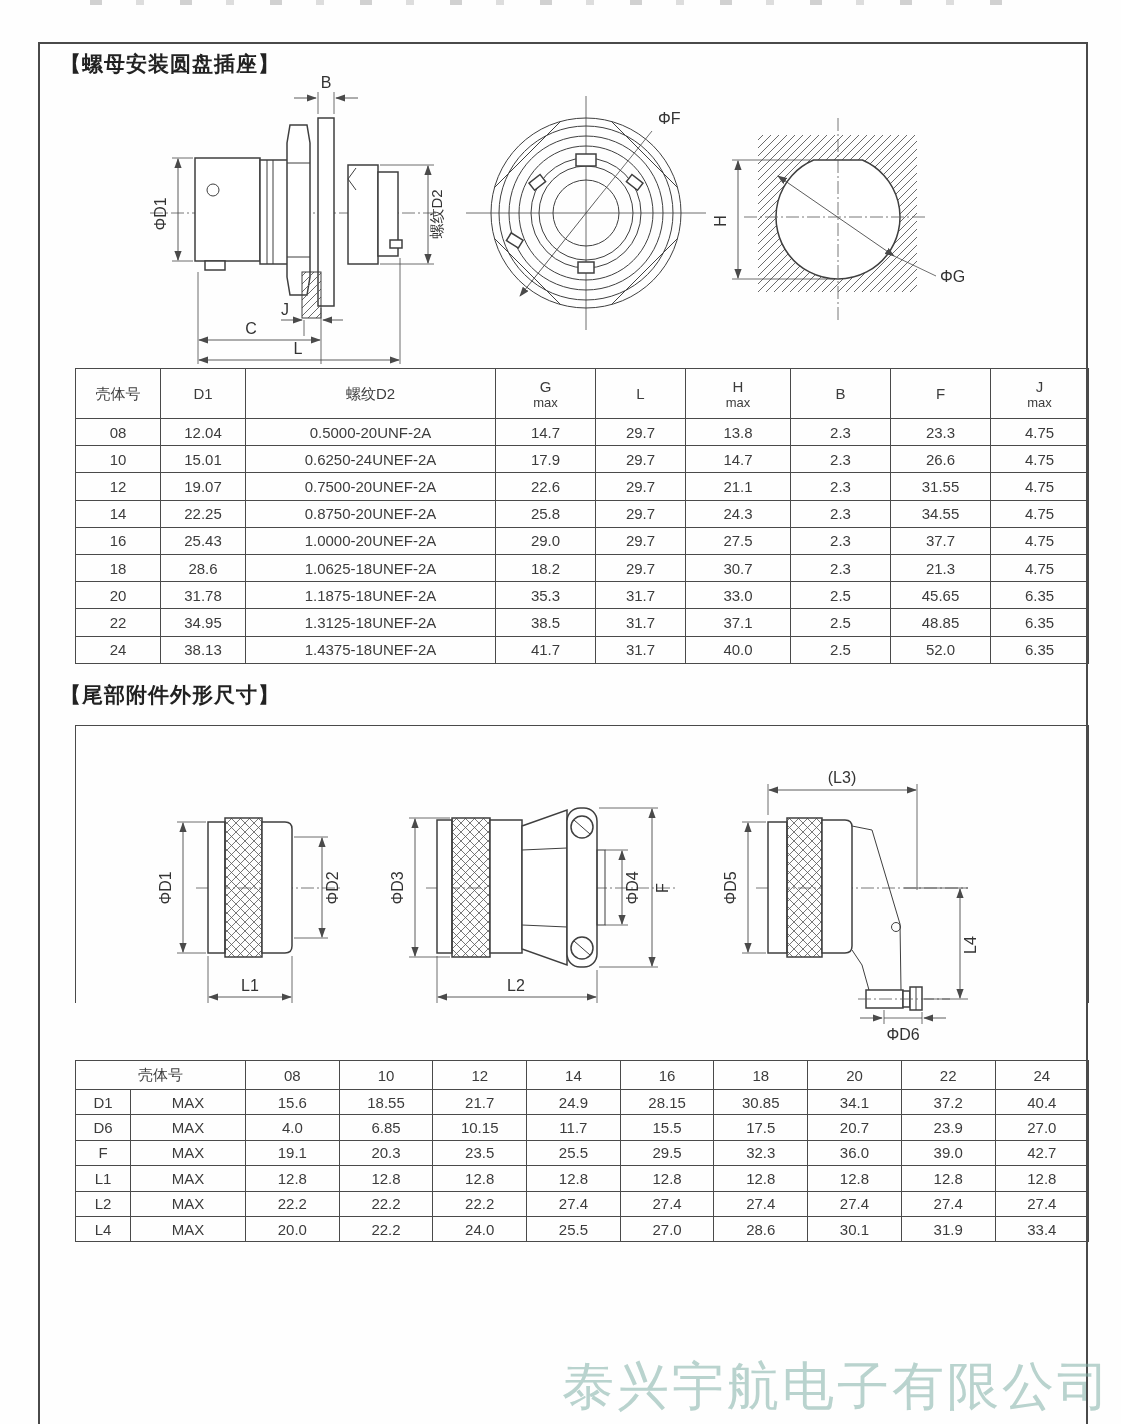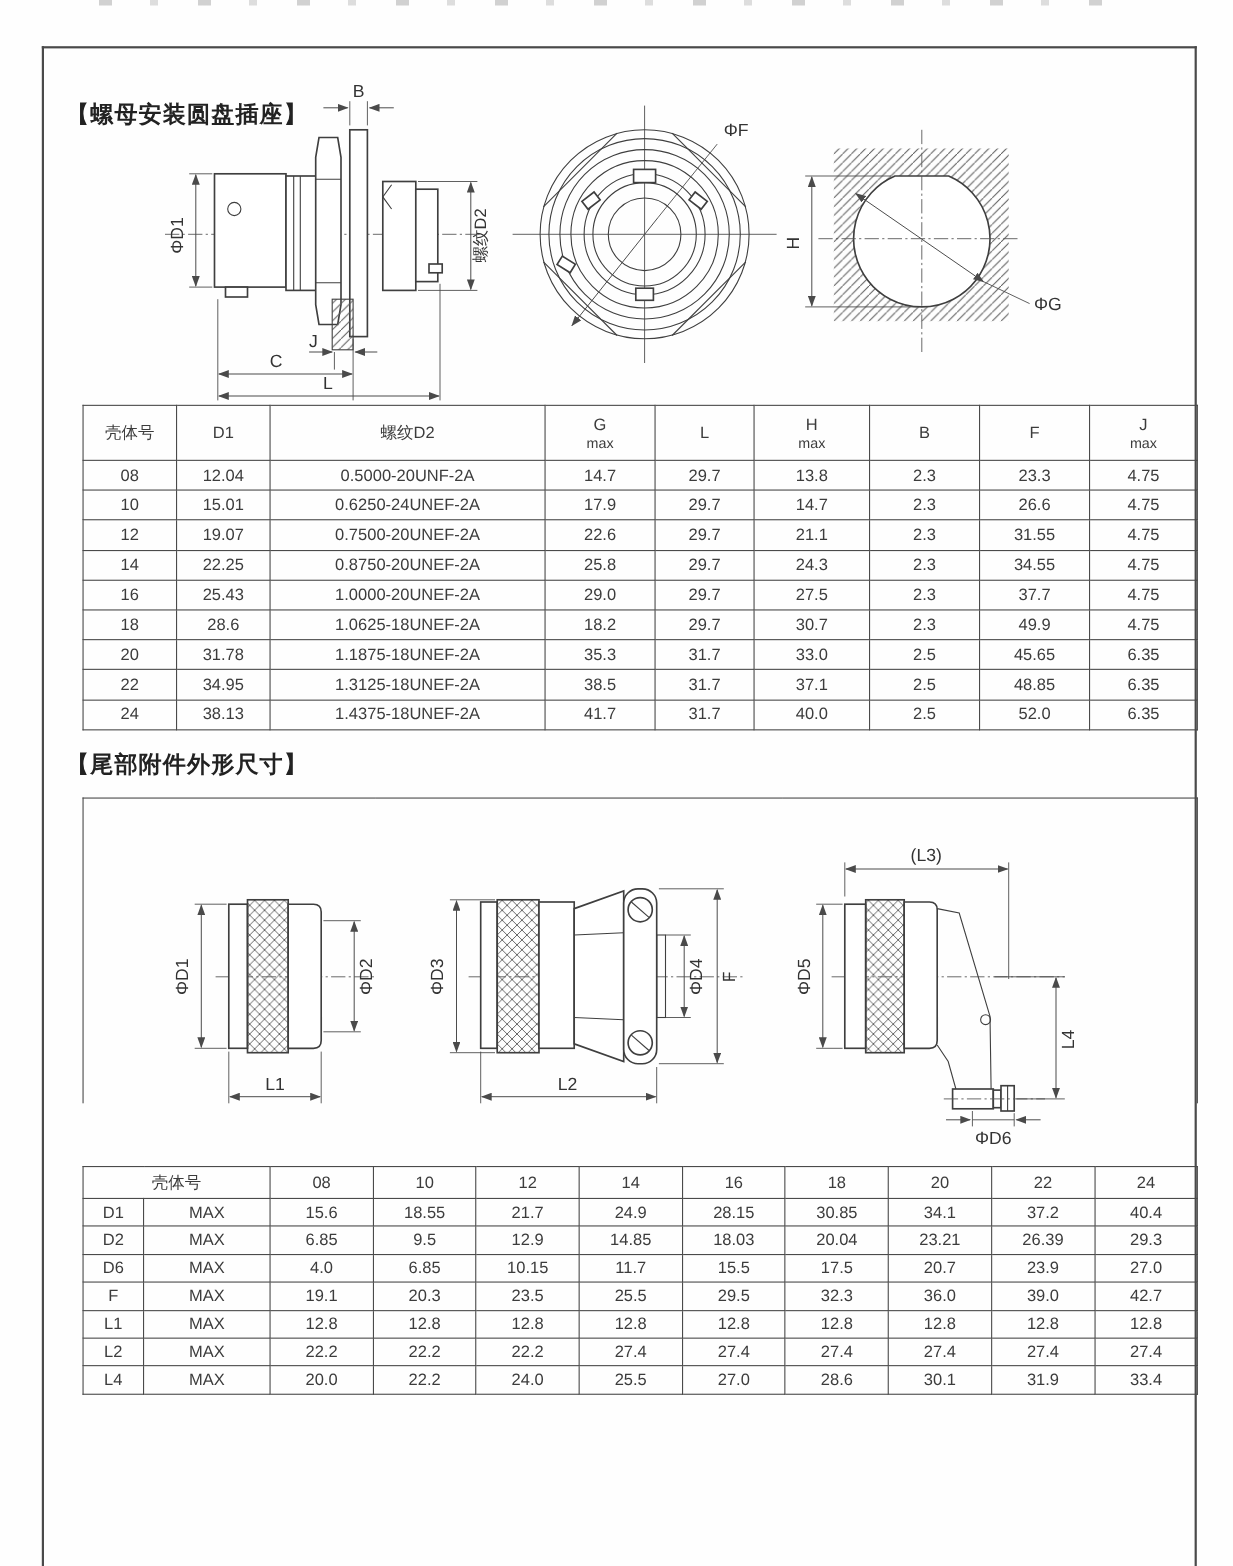--- a/index.html
+++ b/index.html
@@ -3,21 +3,21 @@
 <meta charset="utf-8">
 <style>
   html,body{margin:0;padding:0;background:#ffffff;}
   .page{position:relative;width:1121px;height:1424px;background:#fefefe;overflow:hidden;
         font-family:"Liberation Sans","DejaVu Sans",sans-serif;color:#3c3c3c;}
   .top-remnant{position:absolute;left:90px;top:0;width:920px;height:5px;opacity:.45;
         background:repeating-linear-gradient(90deg,#9a9a9a 0 12px,transparent 12px 46px,#b5b5b5 46px 54px,transparent 54px 90px);}
   .outer-border{position:absolute;left:38px;top:42px;width:1046px;height:1382px;
         border-left:2px solid #4a4a4a;border-right:2px solid #4a4a4a;border-top:2px solid #4a4a4a;}
   .sec-title{position:absolute;margin:0;font-size:21px;font-weight:600;color:#222;letter-spacing:1px;}
-  .t1{left:60px;top:50px;margin-top:40px;}
+  .t1{left:60px;top:50px;}
   .t2{left:60px;top:681px;}
   svg text{font-family:"Liberation Sans","DejaVu Sans",sans-serif;fill:#333;}
   .part{fill:#ffffff;stroke:#3f3f3f;stroke-width:1.5;}
   .thin{fill:none;stroke:#3f3f3f;stroke-width:1;}
   .ext{stroke:#4a4a4a;stroke-width:.8;fill:none;}
   .dim{stroke:#4a4a4a;stroke-width:.9;fill:none;marker-start:url(#ma);marker-end:url(#ma);}
   .dime{stroke:#4a4a4a;stroke-width:.9;fill:none;marker-end:url(#ma);}
   .cl{stroke:#555;stroke-width:.8;fill:none;stroke-dasharray:13 3 2 3;}
   .dimtxt{font-size:16px;}
   .dimtxt-cn{font-size:15px;}
@@ -260,21 +260,21 @@
           <td>4.75</td>
         </tr>
         <tr>
           <td>18</td>
           <td>28.6</td>
           <td>1.0625-18UNEF-2A</td>
           <td>18.2</td>
           <td>29.7</td>
           <td>30.7</td>
           <td>2.3</td>
-          <td>49.9</td>
+          <td>21.3</td>
           <td>4.75</td>
         </tr>
         <tr>
           <td>20</td>
           <td>31.78</td>
           <td>1.1875-18UNEF-2A</td>
           <td>35.3</td>
           <td>31.7</td>
           <td>33.0</td>
           <td>2.5</td>
@@ -467,33 +467,20 @@
           <td>18.55</td>
           <td>21.7</td>
           <td>24.9</td>
           <td>28.15</td>
           <td>30.85</td>
           <td>34.1</td>
           <td>37.2</td>
           <td>40.4</td>
         </tr>
         <tr>
-          <td>D2</td>
-          <td>MAX</td>
-          <td>6.85</td>
-          <td>9.5</td>
-          <td>12.9</td>
-          <td>14.85</td>
-          <td>18.03</td>
-          <td>20.04</td>
-          <td>23.21</td>
-          <td>26.39</td>
-          <td>29.3</td>
-        </tr>
-        <tr>
           <td>D6</td>
           <td>MAX</td>
           <td>4.0</td>
           <td>6.85</td>
           <td>10.15</td>
           <td>11.7</td>
           <td>15.5</td>
           <td>17.5</td>
           <td>20.7</td>
           <td>23.9</td>
@@ -547,14 +534,15 @@
           <td>25.5</td>
           <td>27.0</td>
           <td>28.6</td>
           <td>30.1</td>
           <td>31.9</td>
           <td>33.4</td>
         </tr>
       </tbody>
   </table>
 
+  <div class="wm-bottom">泰兴宇航电子有限公司</div>
 
 </div>
 
 </body></html>

